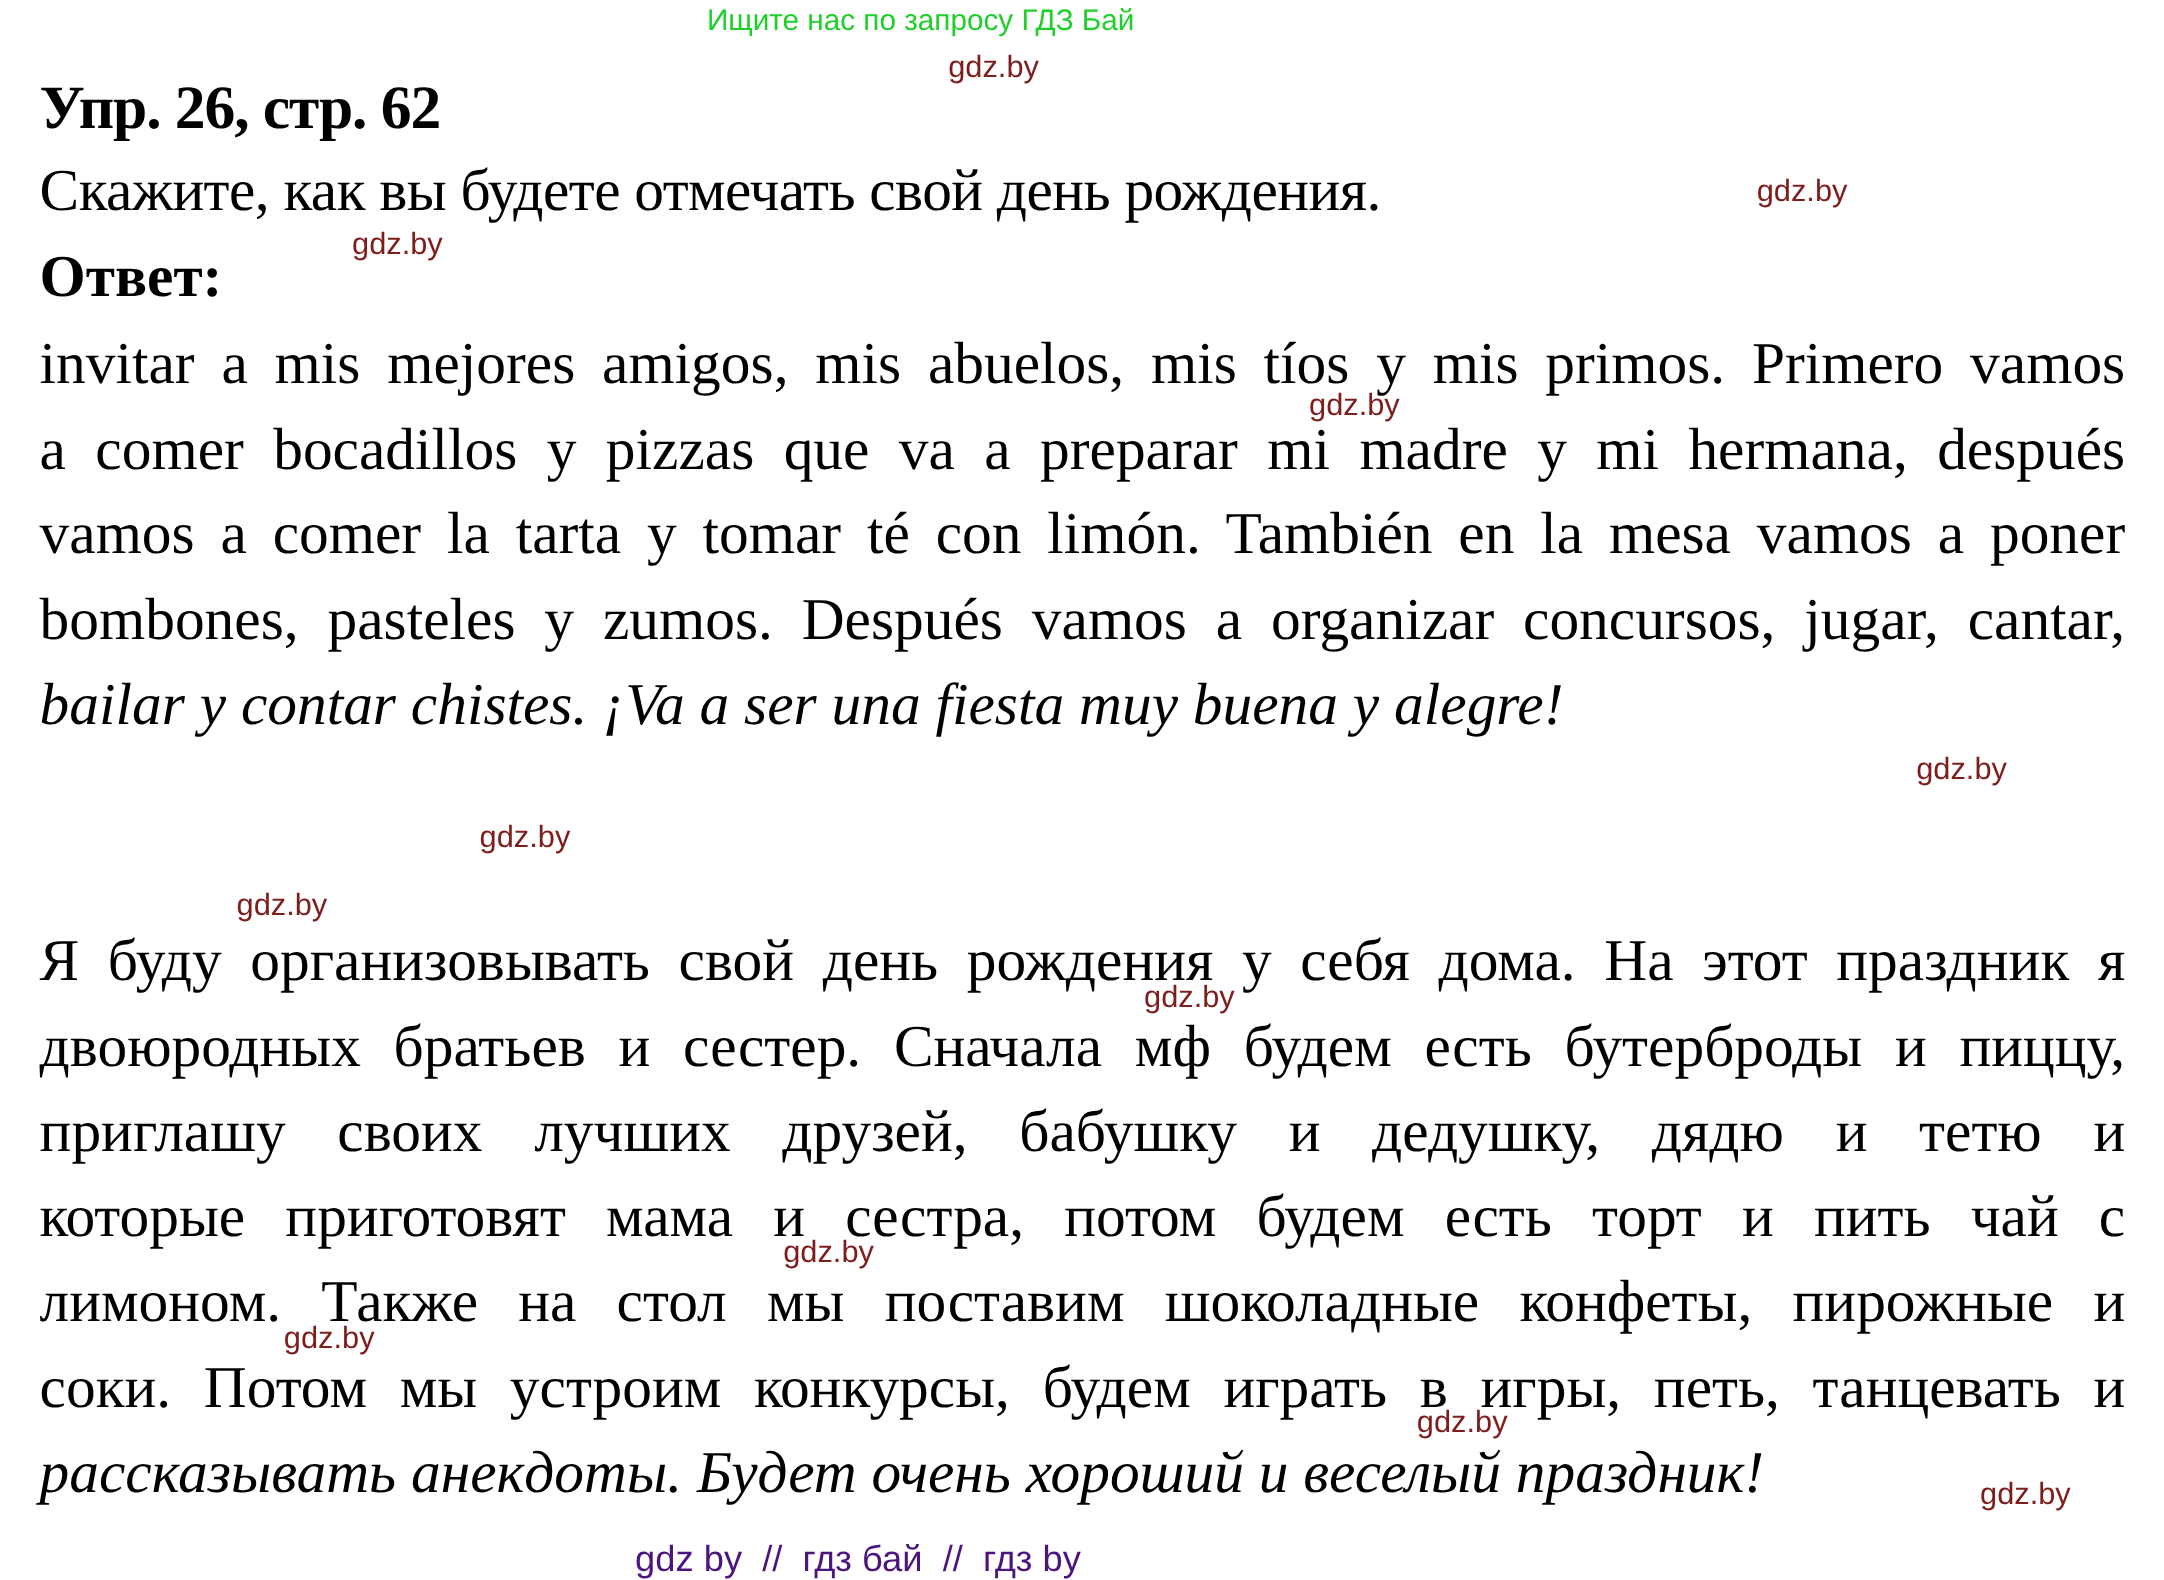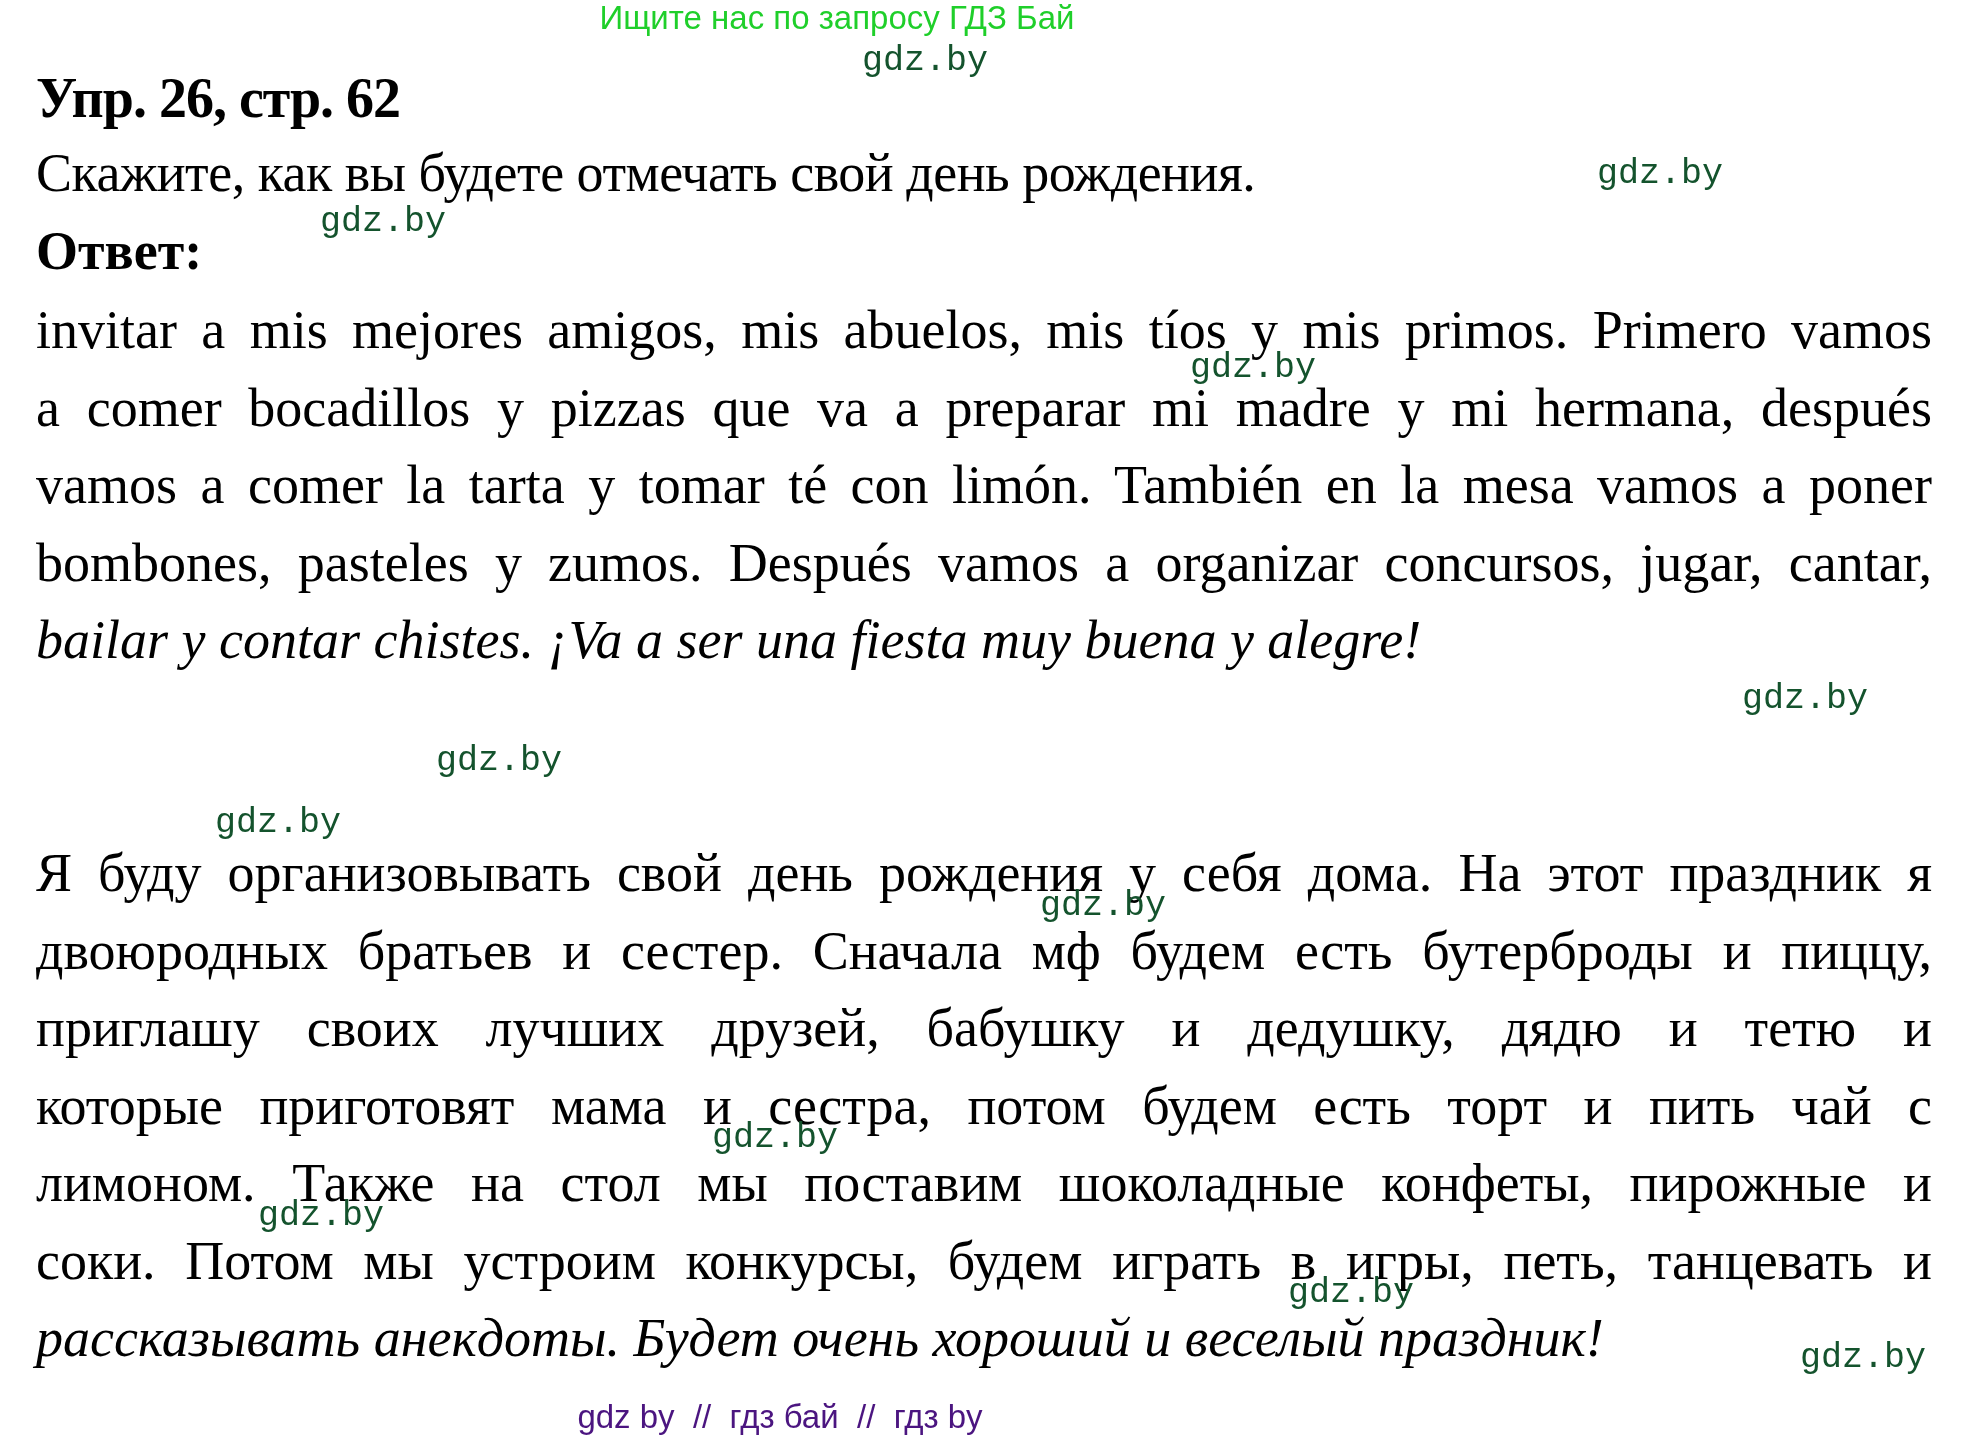--- a/index.html
+++ b/index.html
@@ -1,31 +1,31 @@
 <!DOCTYPE html>
 <html><head>
 <meta charset="utf-8">
 <style>
   html, body { margin:0; padding:0; background:#ffffff; }
   body { width:1967px; height:1436px; position:relative; overflow:hidden; }
   .top-note { position:absolute; left:0; width:1674px; top:0; text-align:center;
-    font-family:"Liberation Sans", sans-serif; font-size:33px; color:#1fcf2a; line-height:36px; }
+    font-family:"Liberation Sans", sans-serif; font-size:27px; color:#1fcf2a; line-height:36px; }
   .title { position:absolute; left:36px; top:66px; font-family:"Liberation Serif", serif;
     font-weight:bold; font-size:56px; color:#000; letter-spacing:-1px; white-space:nowrap; }
   .question { position:absolute; left:36px; top:142px; font-family:"Liberation Serif", serif;
     font-weight:normal; font-size:54px; color:#000; letter-spacing:-0.5px; white-space:nowrap; }
   .answer-label { position:absolute; left:36px; top:220px; font-family:"Liberation Serif", serif;
     font-weight:bold; font-size:54px; color:#000; white-space:nowrap; }
   .para { position:absolute; left:36px; width:1896px; font-family:"Liberation Serif", serif;
     font-size:54px; line-height:77.5px; color:#000; }
   .para .line { display:block; text-align:justify; text-align-last:justify; white-space:nowrap; height:77.5px; }
   .para .line.last { text-align-last:left;font-style:italic; }
   .para-es { top:292px; }
   .para-ru { top:835px; }
-  .wm { position:absolute; font-family:Liberation Mono, monospace; font-size:35px; color:#14532d;
+  .wm { position:absolute; font-family:Liberation Sans, sans-serif; font-size:28px; color:#7f1d1d;
     line-height:32px; white-space:nowrap; }
   .footer { position:absolute; left:0; width:1560px; top:1398px; text-align:center;
     font-family:"Liberation Sans", sans-serif; font-size:33px; color:#4b1580; white-space:pre; }
 </style>
 </head>
 <body>
 
 <div class="top-note">Ищите нас по запросу ГДЗ Бай</div>
 
 <div class="title">Упр. 26, стр. 62</div>

